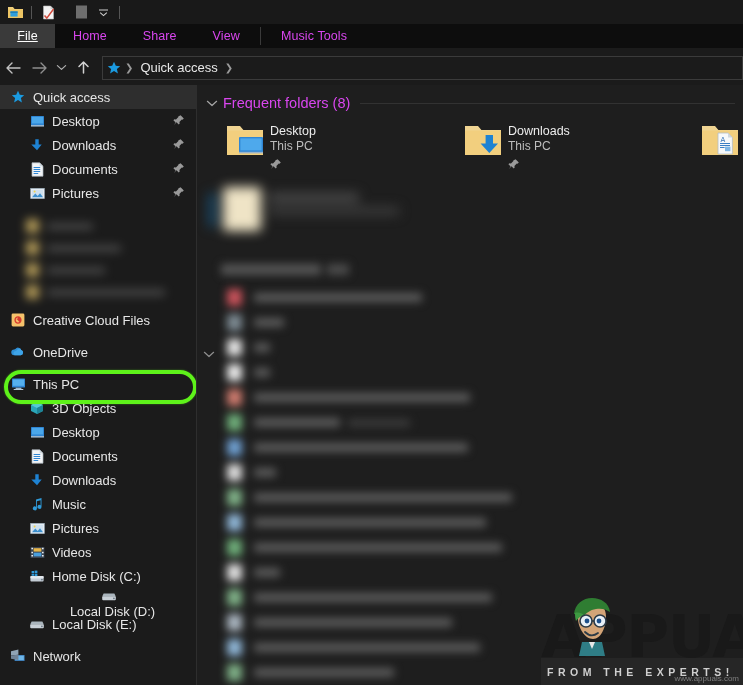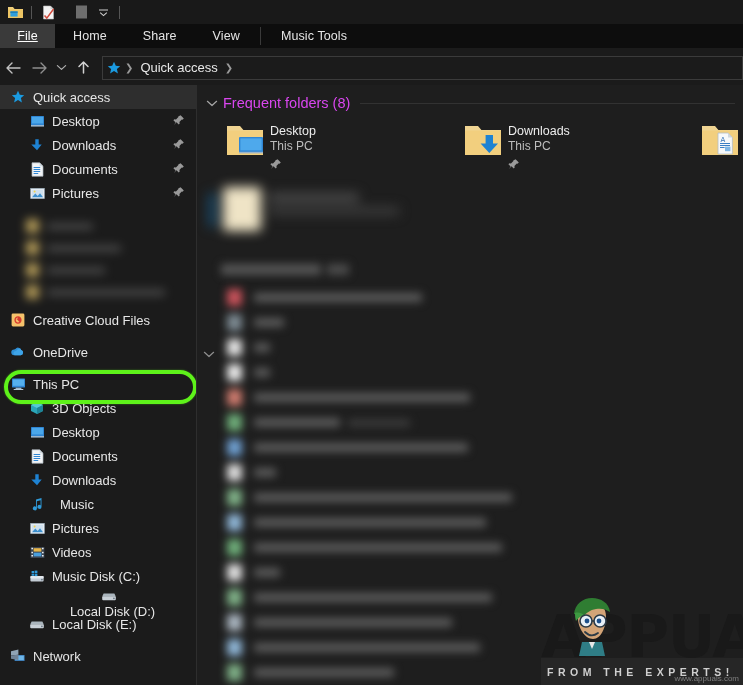--- a/index.html
+++ b/index.html
@@ -30,21 +30,21 @@
   .tb-tab.accent { background:#ecef85; color:#111; min-width:88px; }
   .tb-tab.normal { background:#262626; color:#eaeaea; }
 
   
   .ribbon {
     position:absolute; left:0; top:24px; width:743px; height:24px;
     background:#0d0d0d; display:flex; align-items:stretch;
   }
   .rb {
     display:flex; align-items:center; justify-content:center;
-    font-size:12.5px; color:#e5e5e5; padding:0 18px; height:24px;
+    font-size:12.5px; color:#d946ef; padding:0 18px; height:24px;
     letter-spacing:.1px;
   }
   .rb.file { background:#3a3a3a; color:#fff; min-width:55px; padding:0 16px;text-decoration:underline; }
   .rb-div { width:1px; background:#3a3a3a; margin:3px 2px; }
   .ribbon-underline {
     position:absolute; left:0; top:48px; width:743px; height:2px; background:#1b1b1b;
   }
 
   
   .navbar {
@@ -412,21 +412,21 @@
 
       <div class="nav-item lvl3" style="position:absolute;top:383px;width:196px;">
         <span class="nav-ico">
           <svg width="14" height="14" viewBox="0 0 14 14">
             <path d="M5.3 1.2h3.4v5.4h3L7 12.3 1.3 6.6h4z" fill="#1e82d2"></path>
           </svg>
         </span>
         <span>Downloads</span>
       </div>
 
-      <div class="nav-item lvl3" style="position:absolute;top:407px;width:196px;gap:8px;">
+      <div class="nav-item lvl3" style="position:absolute;top:407px;width:196px;">
         <span class="nav-ico">
           <svg width="13" height="14" viewBox="0 0 13 14">
             <path d="M10.5 1L5 2.6v7.1a2 2 0 10.9 1.7V4.3l3.7-1.1v5a2 2 0 10.9 1.7z" fill="#2f9ad8"></path>
           </svg>
         </span>
         <span>Music</span>
       </div>
 
       <div class="nav-item lvl3" style="position:absolute;top:431px;width:196px;">
         <span class="nav-ico">
@@ -466,21 +466,21 @@
             <rect x="1.4" y="6" width="13.2" height="2.5" rx="1" fill="#e3e9ed"></rect>
             <circle cx="12.9" cy="9.6" r=".9" fill="#6d7a85"></circle>
             <g fill="#2f9ad8">
                 <rect x="2.6" y="1" width="2.4" height="2.1"></rect>
                 <rect x="5.6" y=".6" width="2.8" height="2.5"></rect>
                 <rect x="2.6" y="3.7" width="2.4" height="2.1"></rect>
                 <rect x="5.6" y="3.7" width="2.8" height="2.4"></rect>
               </g>
           </svg>
         </span>
-        <span>Music Disk (C:)</span>
+        <span>Home Disk (C:)</span>
       </div>
 
       <div class="nav-item lvl3" style="position:absolute;top:503px;width:196px;flex-direction:column;">
         <span class="nav-ico">
           <svg width="16" height="11" viewBox="0 0 16 11">
             <path d="M2.6 2.4h10.8l1.4 3.1H1.2z" fill="#aab5bd"></path>
             <rect x="1.2" y="5.3" width="13.6" height="4" rx="1" fill="#c8d0d7"></rect>
             <circle cx="12.9" cy="7.3" r=".9" fill="#6d7a85"></circle>
           </svg>
         </span>

